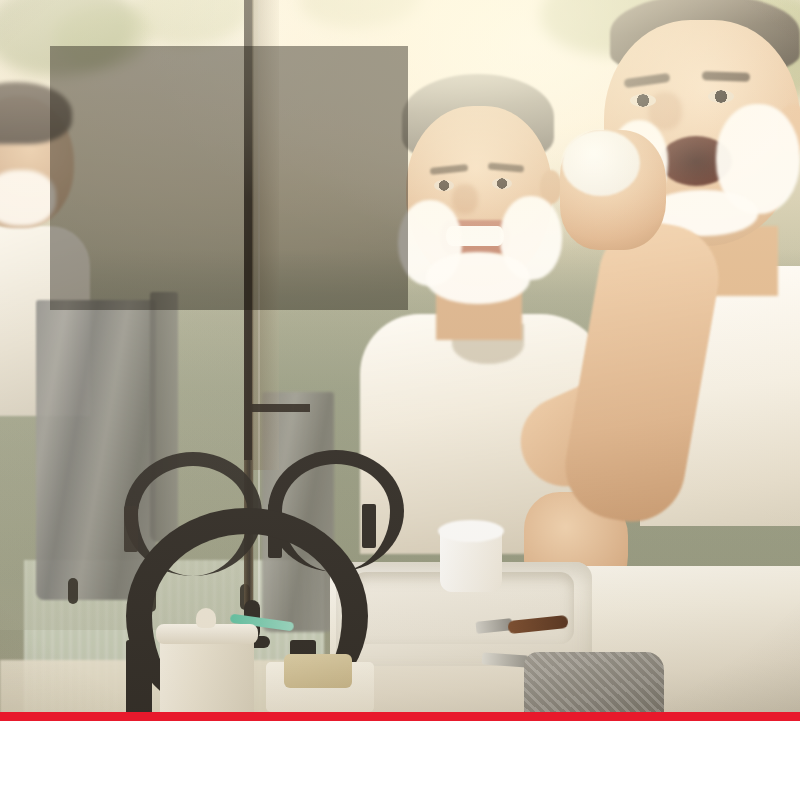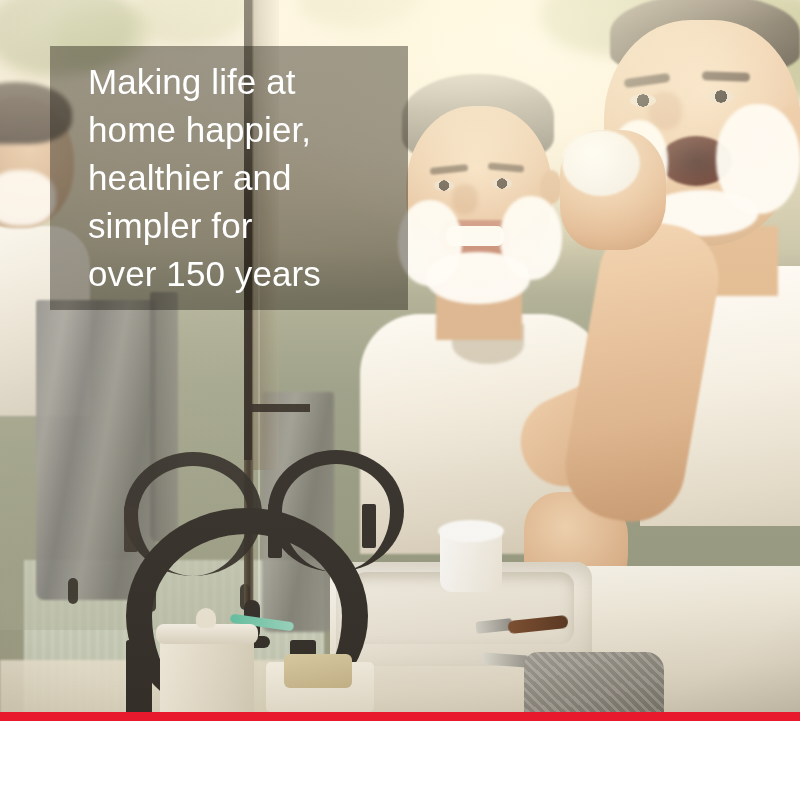--- a/index.html
+++ b/index.html
@@ -432,25 +432,20 @@
     <div class="cream-top"></div>
     <div class="razor-head"></div>
     <div class="razor-handle"></div>
     <div class="razor2"></div>
     <div class="grey-towel"></div>
 
     <div class="warm-wash"></div>
     <div class="vignette"></div>
 
     <div class="overlay-box" style="background: rgba(28, 24, 14, 0.42);"></div>
-    <div class="headline" style="color: rgb(255, 255, 255);">Making life at
-home happier,
-healthier and
-simpler for
-over 150 years</div>
   </div>
 
   <div class="red-bar" style="background: rgb(232, 25, 44);"></div>
   <div class="footer">
     
   </div>
 
 </div>
 
 </body></html>

